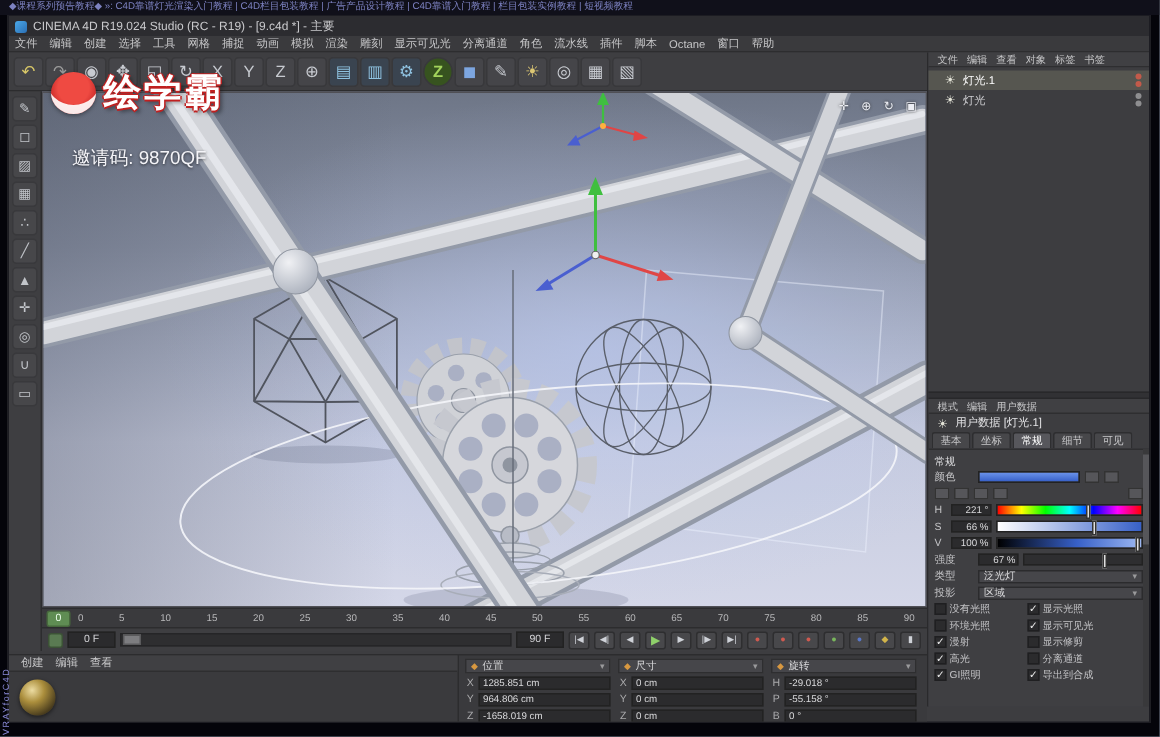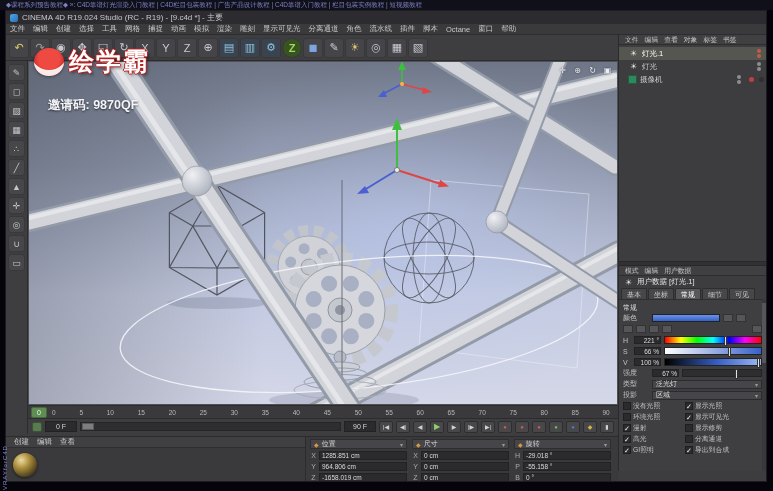--- a/index.html
+++ b/index.html
@@ -25,21 +25,21 @@
   .left-toolbar{left:0;top:50px;width:22px;height:373px;background:#3e3e41;border-right:1px solid #2c2c2e;display:flex;flex-direction:column;align-items:center;padding-top:3px;gap:2px}
   .licon{width:17px;height:17px;border-radius:3px;background:#47474a;border:1px solid #39393c;display:flex;align-items:center;justify-content:center;font-size:9px;color:#c2c5ca;flex:0 0 auto}
   
   .viewport{left:22px;top:50px;width:590px;height:344px;border:1px solid #505056;background:#7a8293;overflow:hidden}
   .vp-icons{position:absolute;right:4px;top:3px;display:flex;gap:4px}
   .vpicon{width:11px;height:11px;display:flex;align-items:center;justify-content:center;font-size:8px;color:#eceef4;text-shadow:0 0 2px #333}
   
   .watermark{left:28px;top:34px;display:flex;align-items:center;gap:5px;z-index:6}
   .wm-mark{width:30px;height:28px;border-radius:50%;background:radial-gradient(circle at 50% 38%,#ef4a42 0 45%,#c52525 75%);box-shadow:inset 0 -9px 0 -3px rgba(255,255,255,.9),0 1px 3px rgba(0,0,0,.4)}
   .wm-text{font-size:25px;font-weight:bold;color:#fff;letter-spacing:2px;text-shadow:1px 0 #c02020,-1px 0 #c02020,0 1px #c02020,0 -1px #c02020,2px 2px 3px rgba(0,0,0,.45)}
-  .invite{left:42px;top:86px;font-size:12.5px;font-weight:bold;color:#f4f4f8;text-shadow:0 1px 2px rgba(0,0,0,.65);z-index:6}
+  .invite{left:42px;top:86px;font-size:12.5px;font-weight:normal;color:#f4f4f8;text-shadow:0 1px 2px rgba(0,0,0,.65);z-index:6}
   
   .timeline{left:22px;top:394px;width:590px;height:13px;background:#3a3a3d;border-top:1px solid #2c2c2e}
   .cur-frame{position:absolute;left:3px;top:1px;width:16px;height:11px;background:#5f8d53;border:1px solid #47683d;border-radius:2px;color:#eaffea;font-size:7px;text-align:center;line-height:10px}
   .ticks{position:absolute;left:24px;right:8px;top:0;height:13px;display:flex;justify-content:space-between;font-size:6.5px;color:#b8b8ba;line-height:13px}
   .transport{left:22px;top:407px;width:590px;height:16px;background:#3e3e41;border-top:1px solid #2c2c2e;display:flex;align-items:center;gap:3px;padding:0 4px}
   .t-mini{width:10px;height:10px;background:#5a7a52;border:1px solid #3c5236;border-radius:2px;flex:0 0 auto}
   .t-field{width:32px;height:11px;background:#2b2b2d;border:1px solid #222;color:#d5d5d8;font-size:7px;line-height:10px;text-align:center;flex:0 0 auto}
   .t-slider{flex:1;height:9px;background:#2e2e30;border:1px solid #252527;position:relative}
   .t-handle{position:absolute;left:1px;top:0;width:12px;height:7px;background:#7d7d80;border:1px solid #5a5a5c}
   .t-btn{width:14px;height:12px;background:#48484b;border:1px solid #2e2e30;border-radius:2px;color:#cfd2d8;font-size:6px;display:flex;align-items:center;justify-content:center;flex:0 0 auto}
@@ -465,30 +465,20 @@
             </span>
         </div>
         <div class="om-row">
           <span class="om-icon">☀</span>
           <span class="om-label">灯光</span>
           <span class="om-dots">
               <i></i>
               <i></i>
             </span>
         </div>
-        <div class="om-row">
-          <span class="om-icon icon-cam"></span>
-          <span class="om-label">摄像机</span>
-          <span class="om-dots">
-              <i></i>
-              <i></i>
-            </span>
-          <span class="tag-dot" style="background:#c04040"></span>
-          <span class="tag-dot" style="background:#303032"></span>
-        </div>
       </div>
 
       <div class="om-splitter"></div>
 
       <div class="am-menus">
 
       <span class="mitem">模式</span>
           <span class="mitem">编辑</span>
           <span class="mitem">用户数据</span>
         </div>

